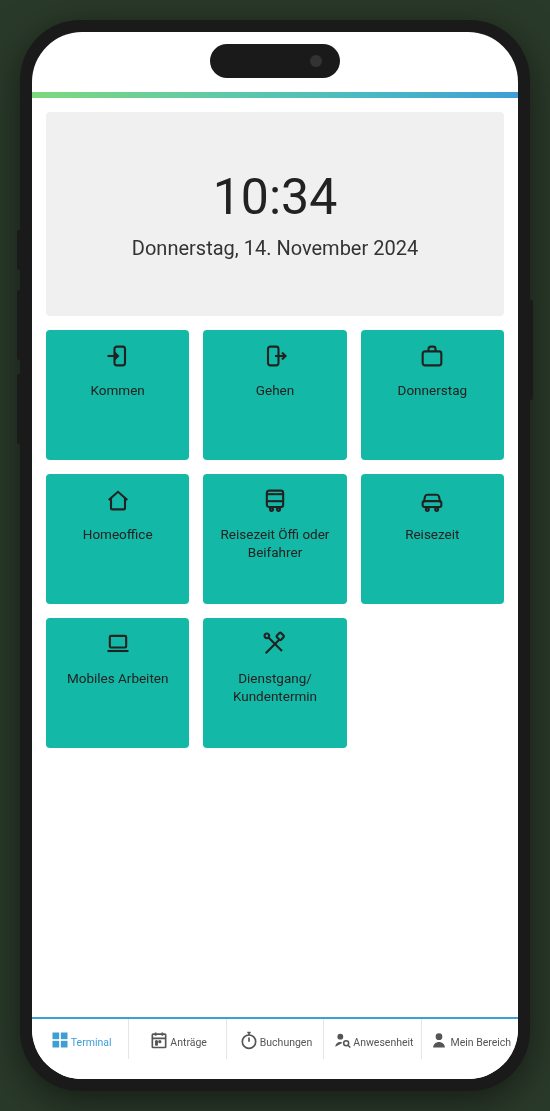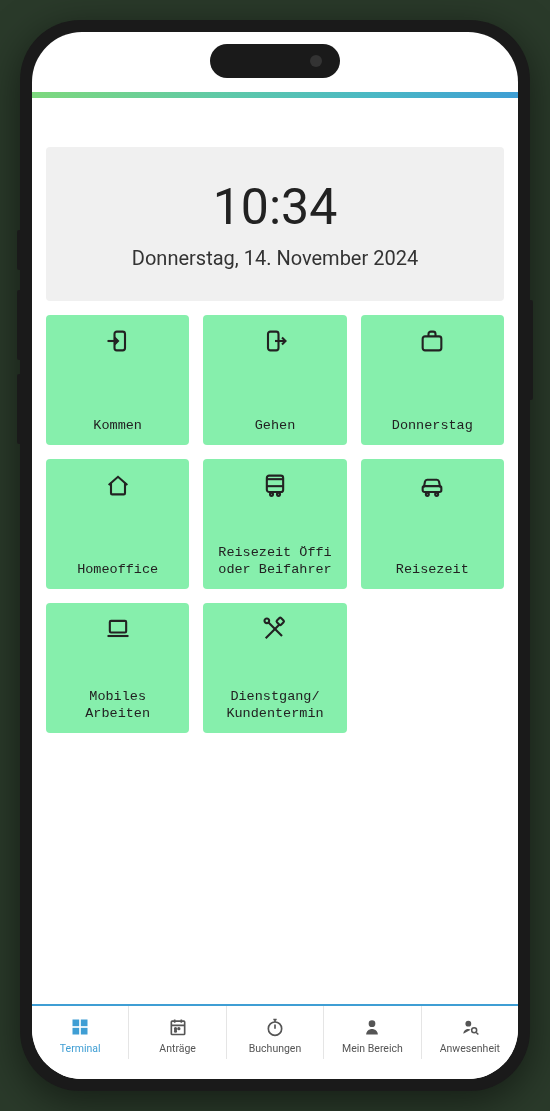--- a/index.html
+++ b/index.html
@@ -59,51 +59,49 @@
       margin-top: 60px;
     }
     .content {
       flex: 1;
       overflow-y: auto;
       padding: 14px;
     }
     .clock-card {
       background: #f0f0f0;
       border-radius: 4px;
-      padding: 31px 20px;
+      padding: 56px 20px;
       text-align: center;
       margin-bottom: 14px;
-      margin-top: 35px;
     }
     .time {
       font-size: 50px;
       font-weight: 400;
       color: #222;
       margin-bottom: 10px;
     }
     .date {
       font-size: 20px;
       color: #333;
     }
     .grid {
       display: grid;
       grid-template-columns: repeat(3, 1fr);
       gap: 14px;
     }
     .tile {
-      background: #86efac;
+      background: #14b8a6;
       border-radius: 4px;
       height: 130px;
       display: flex;
       flex-direction: column;
       align-items: center;
-      justify-content: space-between;
+      justify-content: flex-start;
       cursor: pointer;
       padding: 10px;
-      font-family: Liberation Mono, monospace;
     }
     .tile-icon {
       width: 32px;
       height: 32px;
       display: flex;
       align-items: center;
       justify-content: center;
       margin-bottom: 10px;
       color: #222;
     }
@@ -115,21 +113,21 @@
     }
     .bottom-nav {
       display: flex;
       border-top: 2px solid #3f9ed4;
       background: #fff;
       padding-bottom: 20px;
     }
     .nav-item {
       flex: 1;
       display: flex;
-      flex-direction: column;
+      flex-direction: row;
       align-items: center;
       justify-content: center;
       padding: 10px 4px 4px;
       cursor: pointer;
       border-right: 1px solid #e5e5e5;
     }
     .nav-item:last-child { border-right: none; }
     .nav-icon {
       width: 22px;
       height: 22px;
@@ -323,32 +321,32 @@
               <line x1="12" y1="14" x2="12" y2="9"></line>
               <line x1="10" y1="3" x2="14" y2="3"></line>
               <line x1="12" y1="3" x2="12" y2="6"></line>
             </svg>
         </div>
         <div class="nav-label">Buchungen</div>
       </div>
       <div class="nav-item">
         <div class="nav-icon">
           <svg width="20" height="20" viewBox="0 0 24 24" fill="currentColor">
-              <circle cx="12" cy="8" r="4"></circle>
-              <path d="M5 21c0-4 3.5-6.5 7-6.5s7 2.5 7 6.5"></path>
-            </svg>
-        </div>
-        <div class="nav-label">Mein Bereich</div>
-      </div>
-      <div class="nav-item">
-        <div class="nav-icon">
-          <svg width="20" height="20" viewBox="0 0 24 24" fill="currentColor">
               <circle cx="10" cy="8" r="3.5"></circle>
               <path d="M4 20c0-3 3-5.5 6-5.5 1 0 2 .3 2.8.8"></path>
               <circle cx="17" cy="16" r="3" fill="none" stroke="currentColor" stroke-width="1.8"></circle>
               <line x1="19.5" y1="18.5" x2="22" y2="21" stroke="currentColor" stroke-width="1.8"></line>
             </svg>
         </div>
         <div class="nav-label">Anwesenheit</div>
       </div>
+      <div class="nav-item">
+        <div class="nav-icon">
+          <svg width="20" height="20" viewBox="0 0 24 24" fill="currentColor">
+              <circle cx="12" cy="8" r="4"></circle>
+              <path d="M5 21c0-4 3.5-6.5 7-6.5s7 2.5 7 6.5"></path>
+            </svg>
+        </div>
+        <div class="nav-label">Mein Bereich</div>
+      </div>
     </div>
   </div>
 </div>
 
 </body></html>

